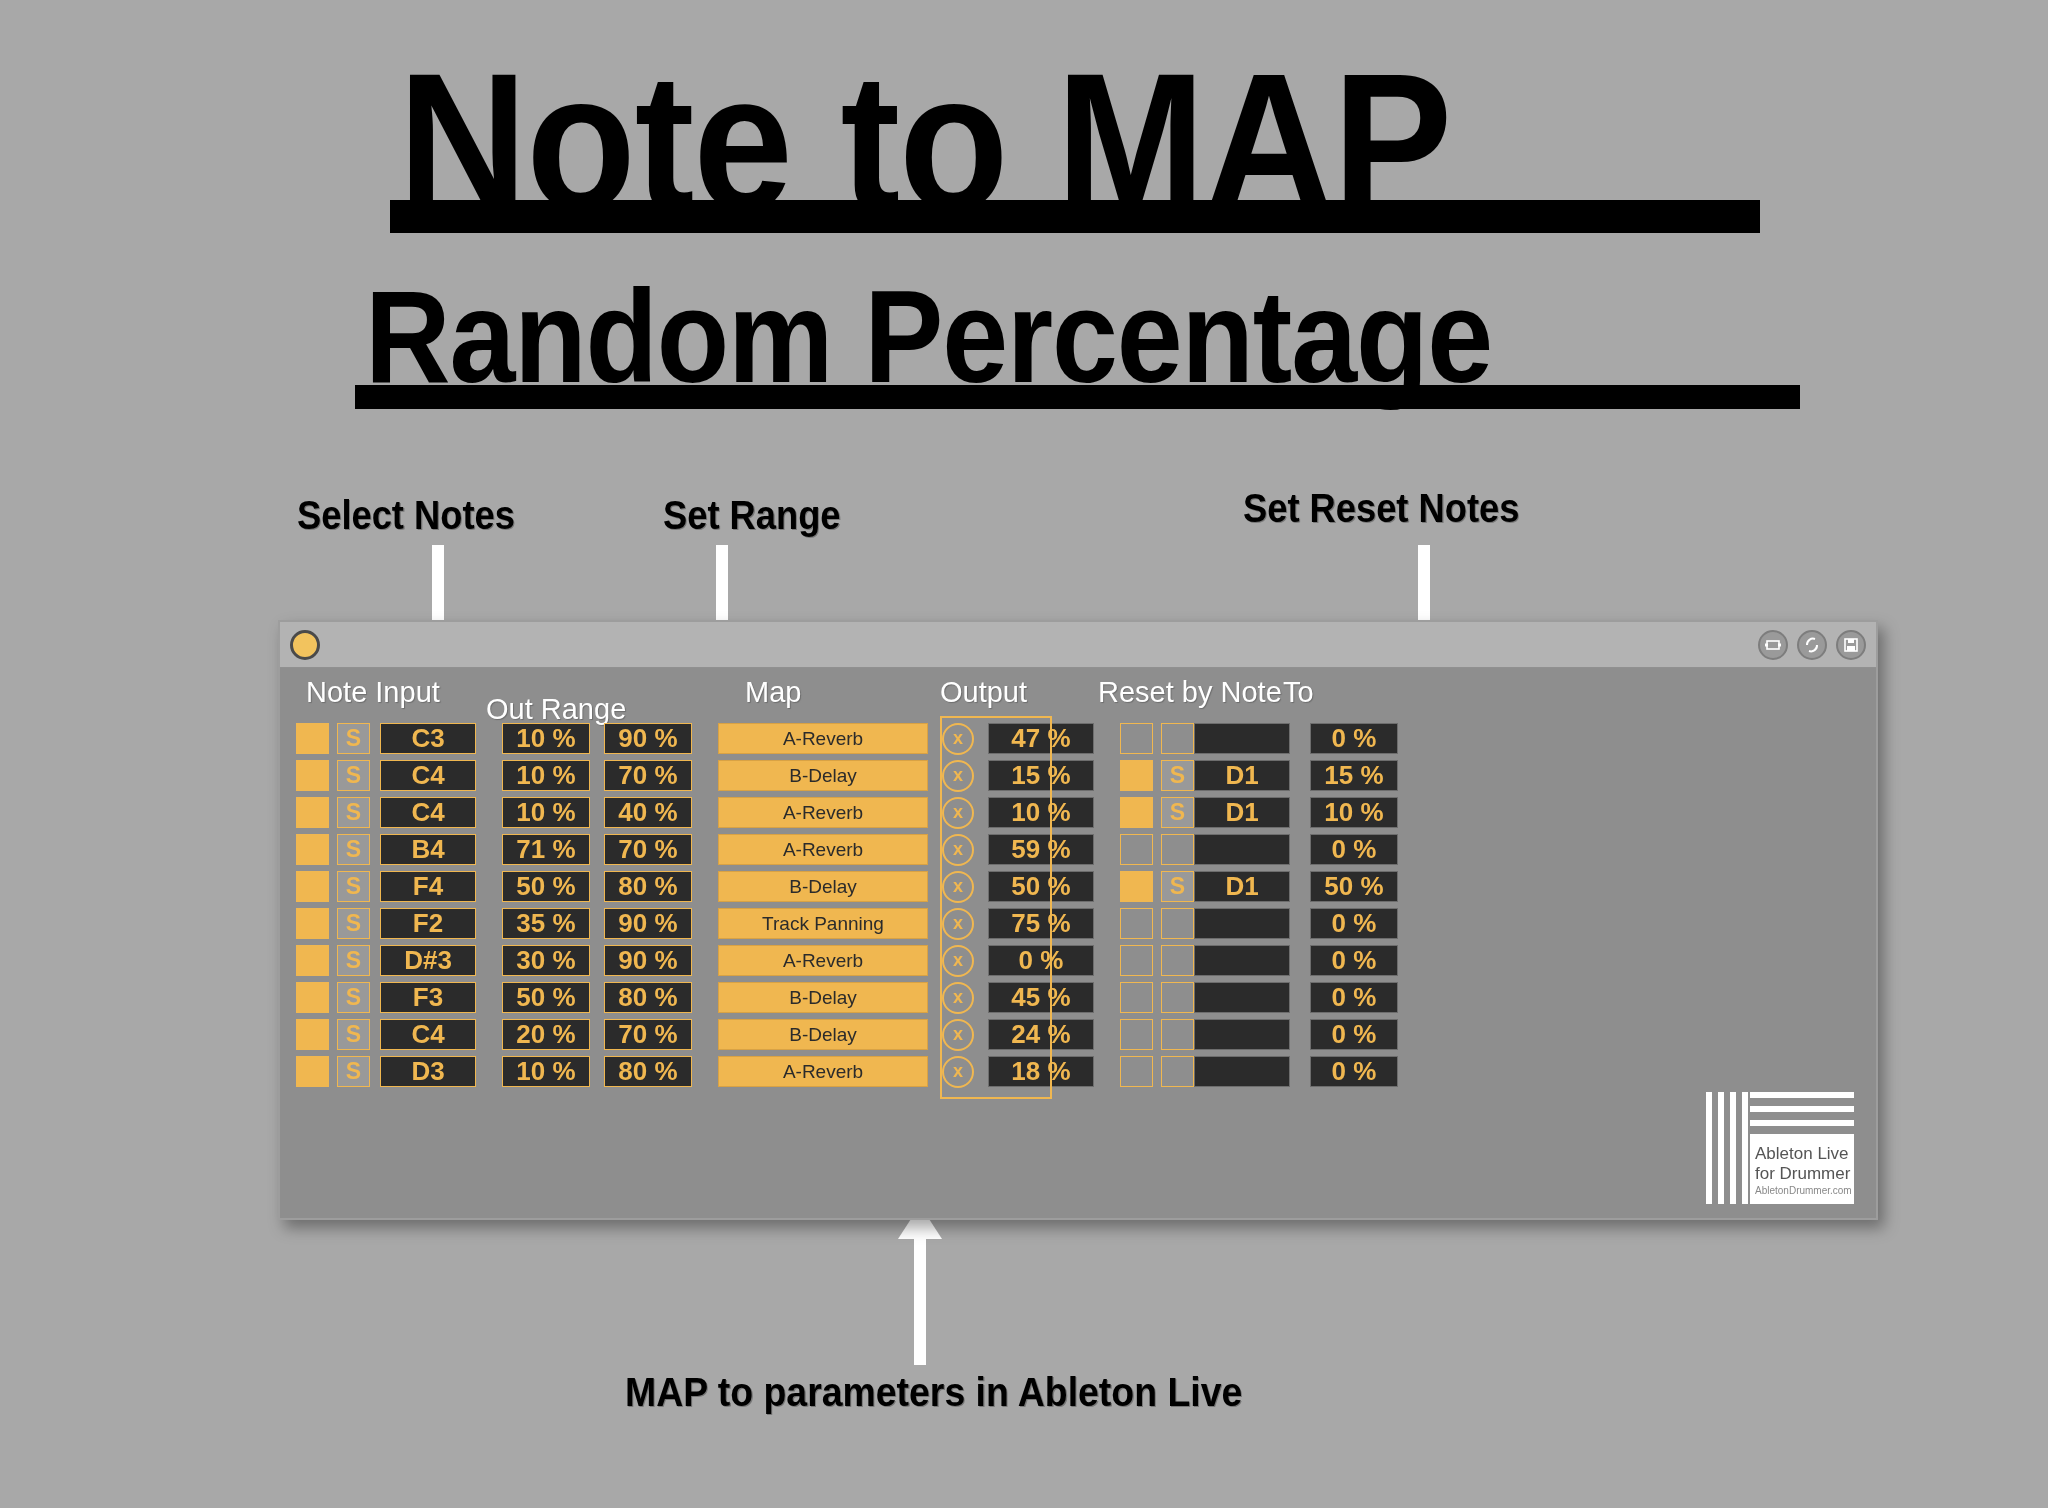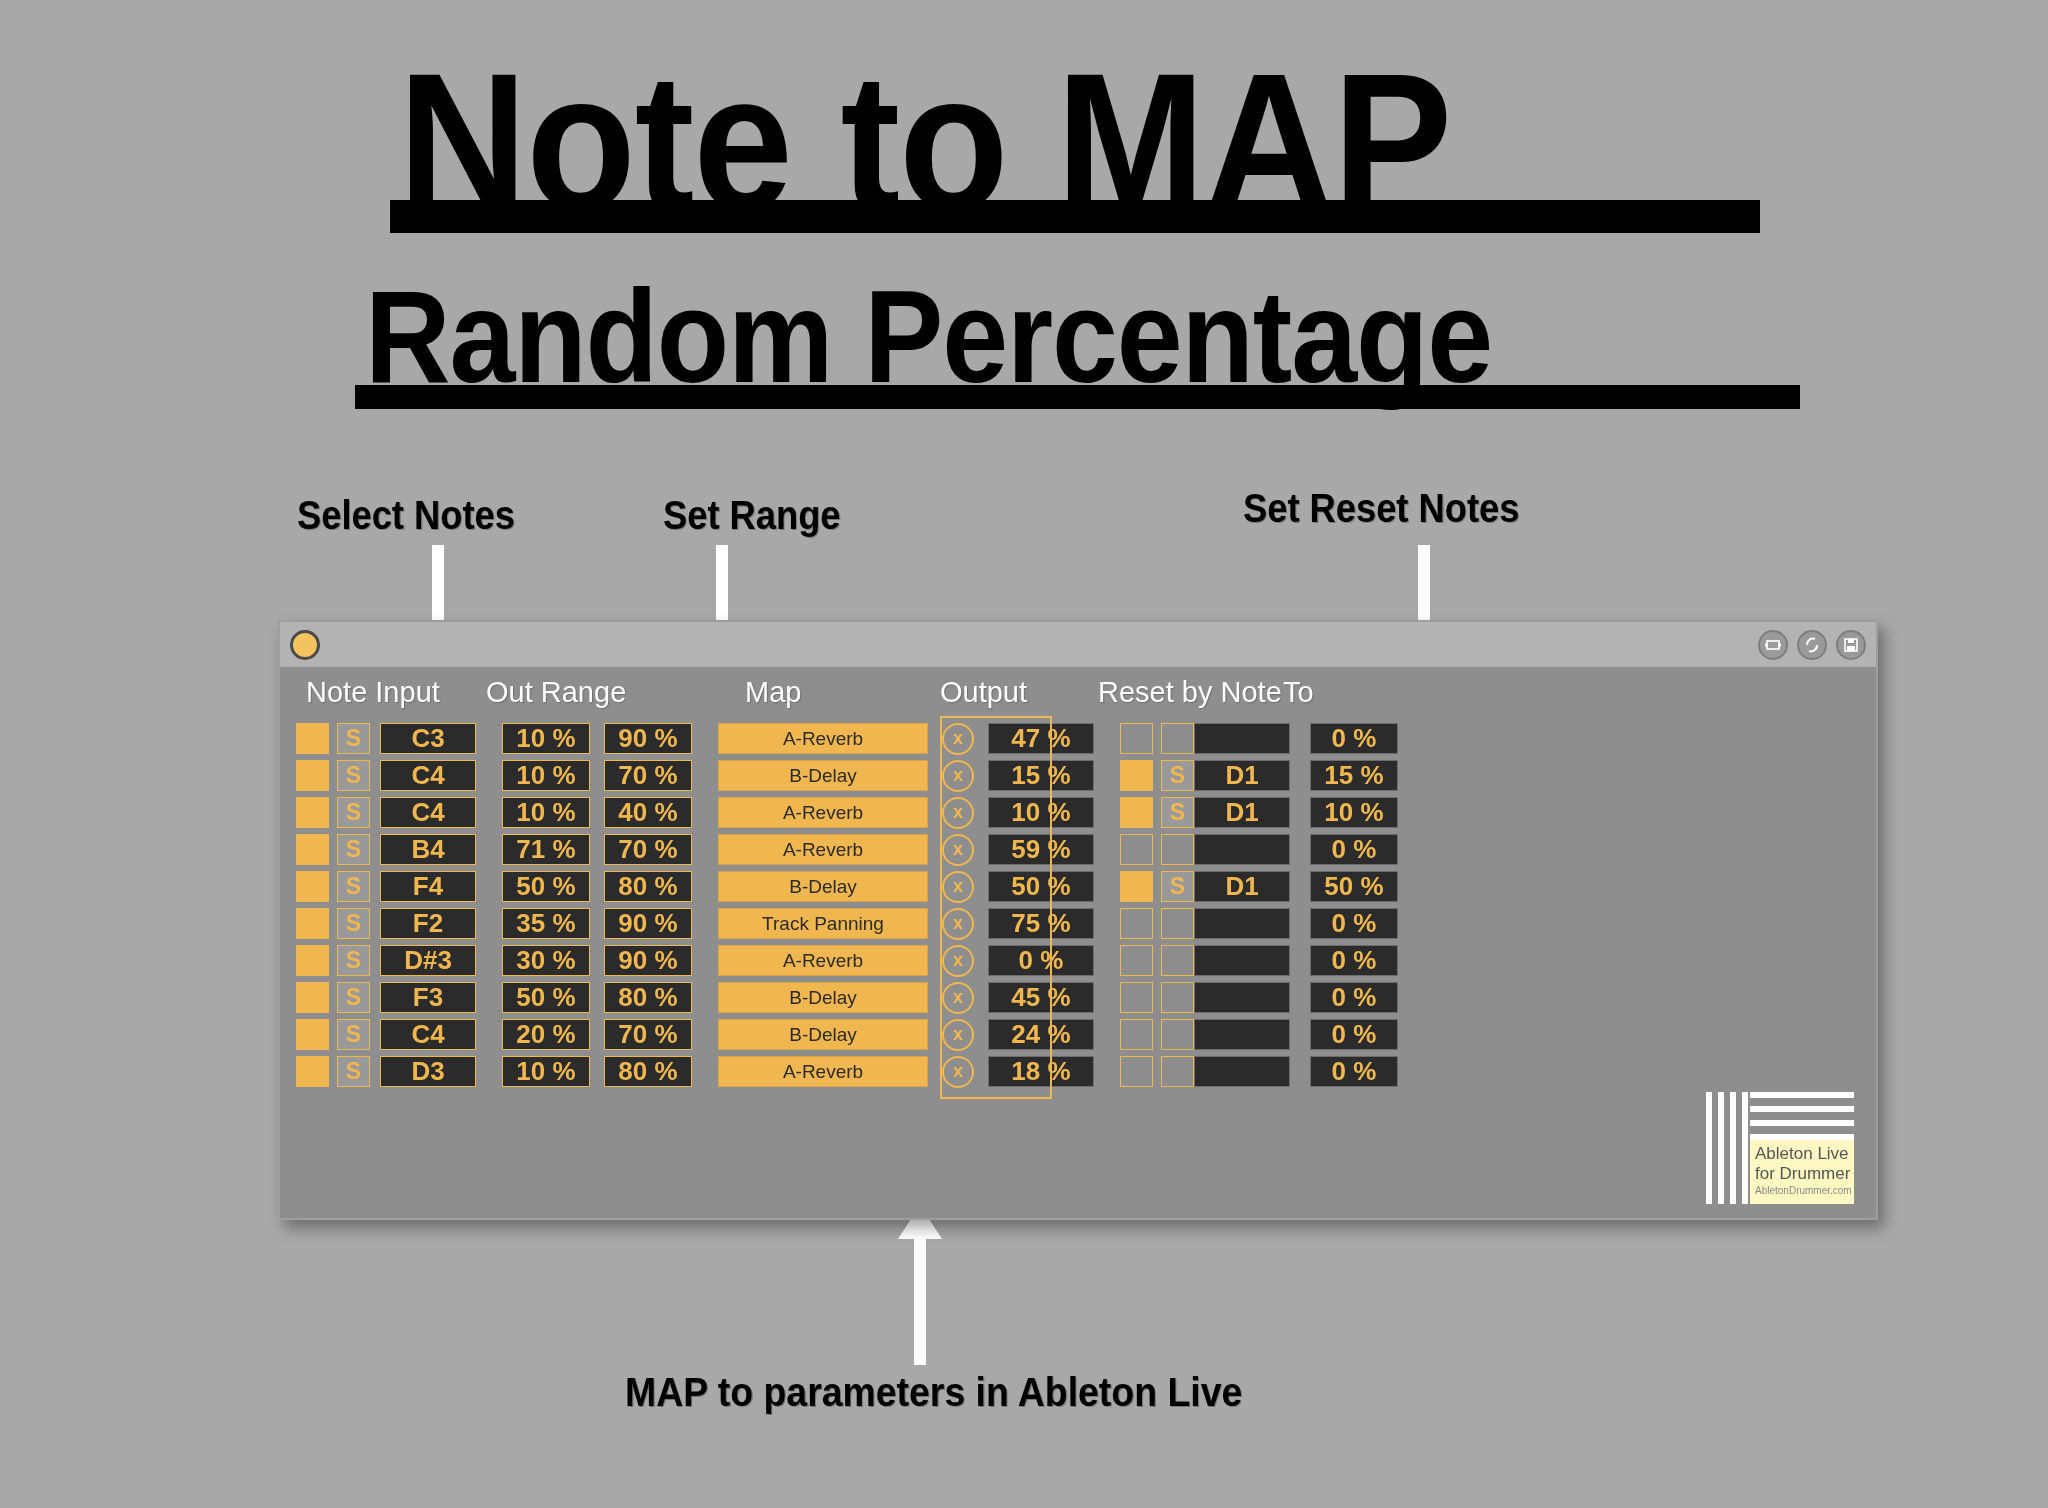--- a/index.html
+++ b/index.html
@@ -136,21 +136,21 @@
   #panel { position: relative; padding: 6px 0 0 0; height: 550px; }
 
   .colhead {
     position: absolute;
     color: #ffffff;
     font-size: 29px;
     white-space: nowrap;
     text-shadow: 1px 1px 1px #6e6e6e;
   }
   #h-note   { left: 26px;   top: 8px; }
-  #h-range  { left: 206px;  top: 8px; }
+  #h-range  { left: 206px;  top: 25px; }
   #h-map    { left: 465px;  top: 8px; }
   #h-output { left: 660px;  top: 8px; }
   #h-reset  { left: 818px;  top: 8px; }
   #h-to     { left: 1003px; top: 8px; }
 
   .grid { position: absolute; top: 52px; left: 16px; }
   .row  { display: flex; align-items: center; height: 37px; margin-bottom: 0px; }
 
   
   .fld {
@@ -225,21 +225,21 @@
   #logo {
     position: absolute;
     right: 20px; bottom: 14px;
     width: 150px; height: 112px;
   }
   #logo .vbar { position: absolute; top: 0; width: 6px; height: 112px; background: #fff; }
   #logo .hbar { position: absolute; left: 44px; width: 104px; height: 6px; background: #fff; }
   #logo .box {
     position: absolute; left: 44px; top: 48px;
     width: 104px; height: 64px;
-    background: #fef9c3;
+    background: #ffffff;
     padding: 4px 5px;
   }
   #logo .box .l1 { font-size: 17px; color: #555; line-height: 20px; white-space: nowrap; }
   #logo .box .l3 { font-size: 10px; color: #888; white-space: nowrap; margin-top: 1px; }
 </style>
 </head>
 <body>
 
 <div id="stage">
 

